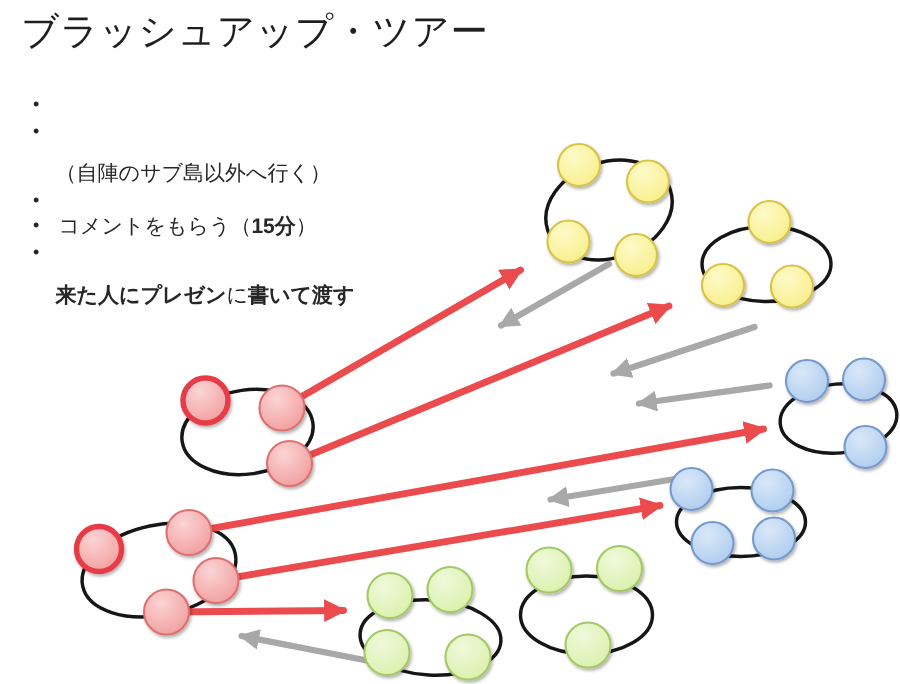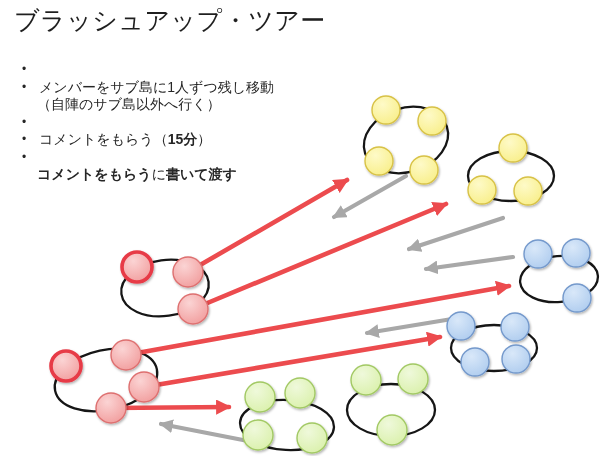--- a/index.html
+++ b/index.html
@@ -11,21 +11,21 @@
   .title{
     position:absolute;left:14px;top:4px;
     font-size:25px;font-weight:400;color:#1f1f1f;letter-spacing:0.5px;white-space:nowrap;
   }
   #bullets{
     position:absolute;left:20px;top:61px;width:300px;
     font-size:14px;color:#262626;
   }
   .bullet-row{display:flex;line-height:17.5px;}
   .marker{flex:0 0 17px;font-size:12px;padding-left:2px;}
-  .cont{padding-left:17px;}
+  .cont{padding-left:17px;margin-top:11px;}
   .b{font-weight:700;}
   .u{text-underline-offset:2px;}
   #diagram{position:absolute;left:0;top:0;width:600px;height:456px;}
 </style>
 </head>
 <body>
 
 <div id="slide">
   <div id="diagram"><svg width="600" height="456" viewBox="0 0 600 456">
         <defs>
@@ -102,32 +102,31 @@
         <circle cx="413" cy="379" r="15" fill="url(#g-green)" stroke="#A2C964" stroke-width="1.4" filter="url(#ds)"></circle>
         <circle cx="392" cy="430" r="15" fill="url(#g-green)" stroke="#A2C964" stroke-width="1.4" filter="url(#ds)"></circle>
       </svg></div>
   <div class="title">ブラッシュアップ・ツアー</div>
   <div id="bullets">
       <div class="bullet-row">
         <span class="marker">•</span>
       </div>
       <div class="bullet-row">
         <span class="marker">•</span>
-        <span><span class="">メンバーをサブ島に1人ずつ残し移動</span></span>
       </div>
       <div class="bullet-row cont">
         <span><span class="">（自陣のサブ島以外へ行く）</span></span>
       </div>
       <div class="bullet-row">
         <span class="marker">•</span>
       </div>
       <div class="bullet-row">
         <span class="marker">•</span>
         <span><span class="">コメントをもらう（</span><span class="b u">15分</span><span class="">）</span></span>
       </div>
       <div class="bullet-row">
         <span class="marker">•</span>
       </div>
       <div class="bullet-row cont">
-        <span><span class="b u">コメントをもらう</span><span class="u">に</span><span class="b u">書いて渡す</span></span>
+        <span><span class="b u">来た人にプレゼン</span><span class="u">に</span><span class="b u">書いて渡す</span></span>
       </div>
     </div>
 </div>
 
 </body></html>

